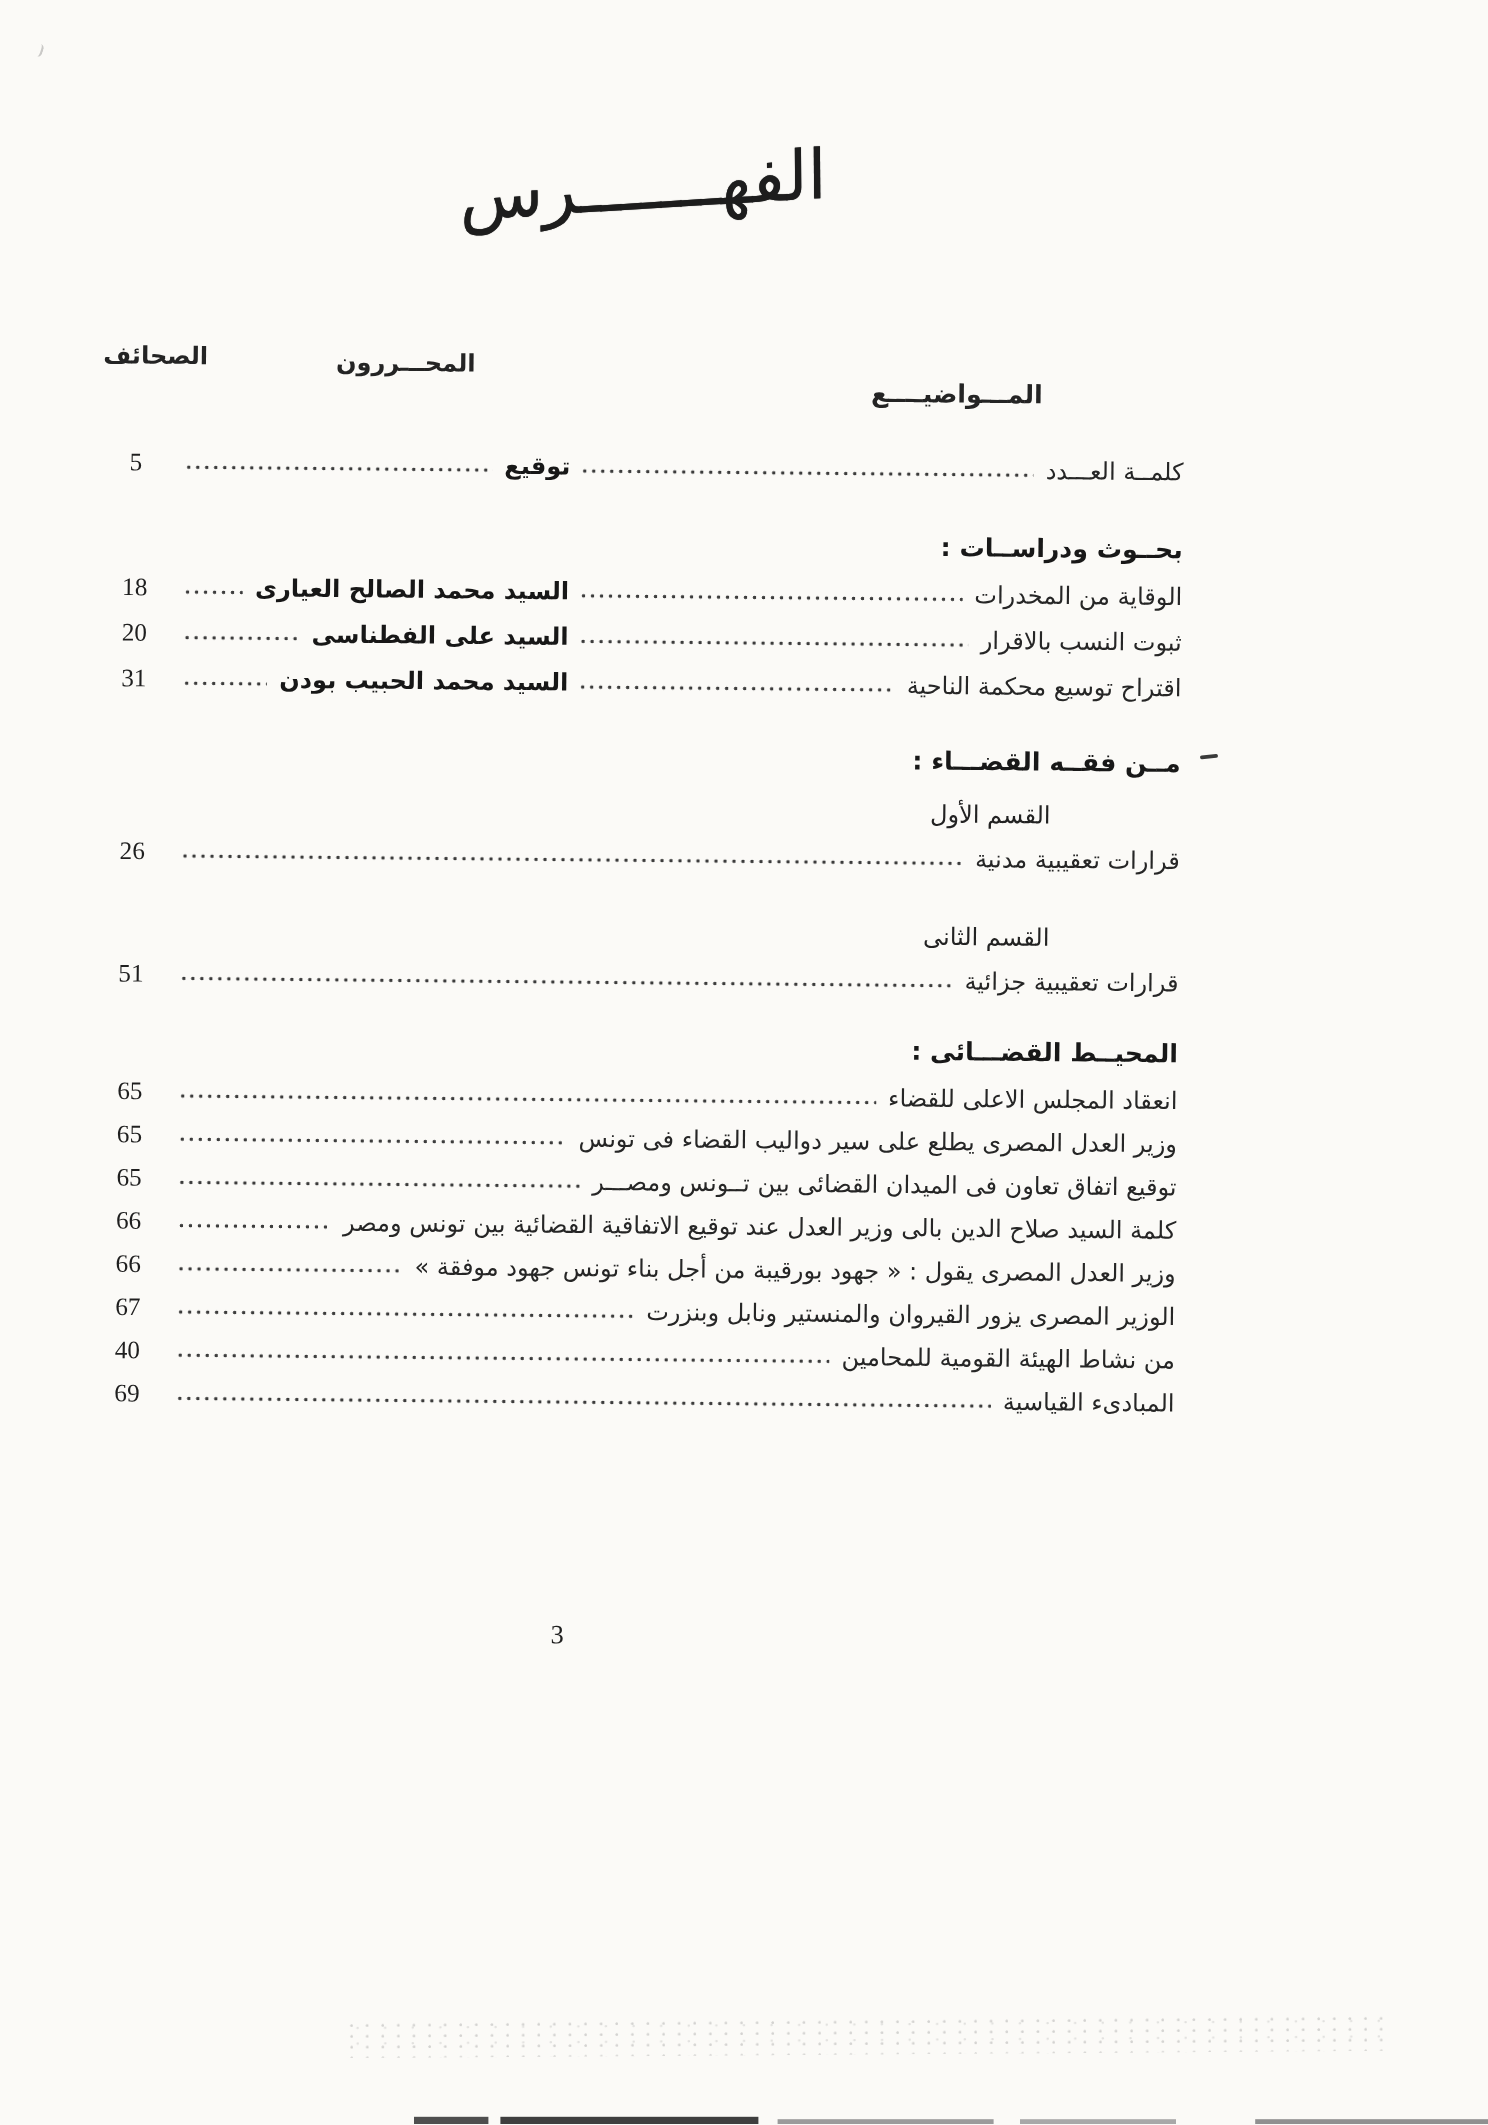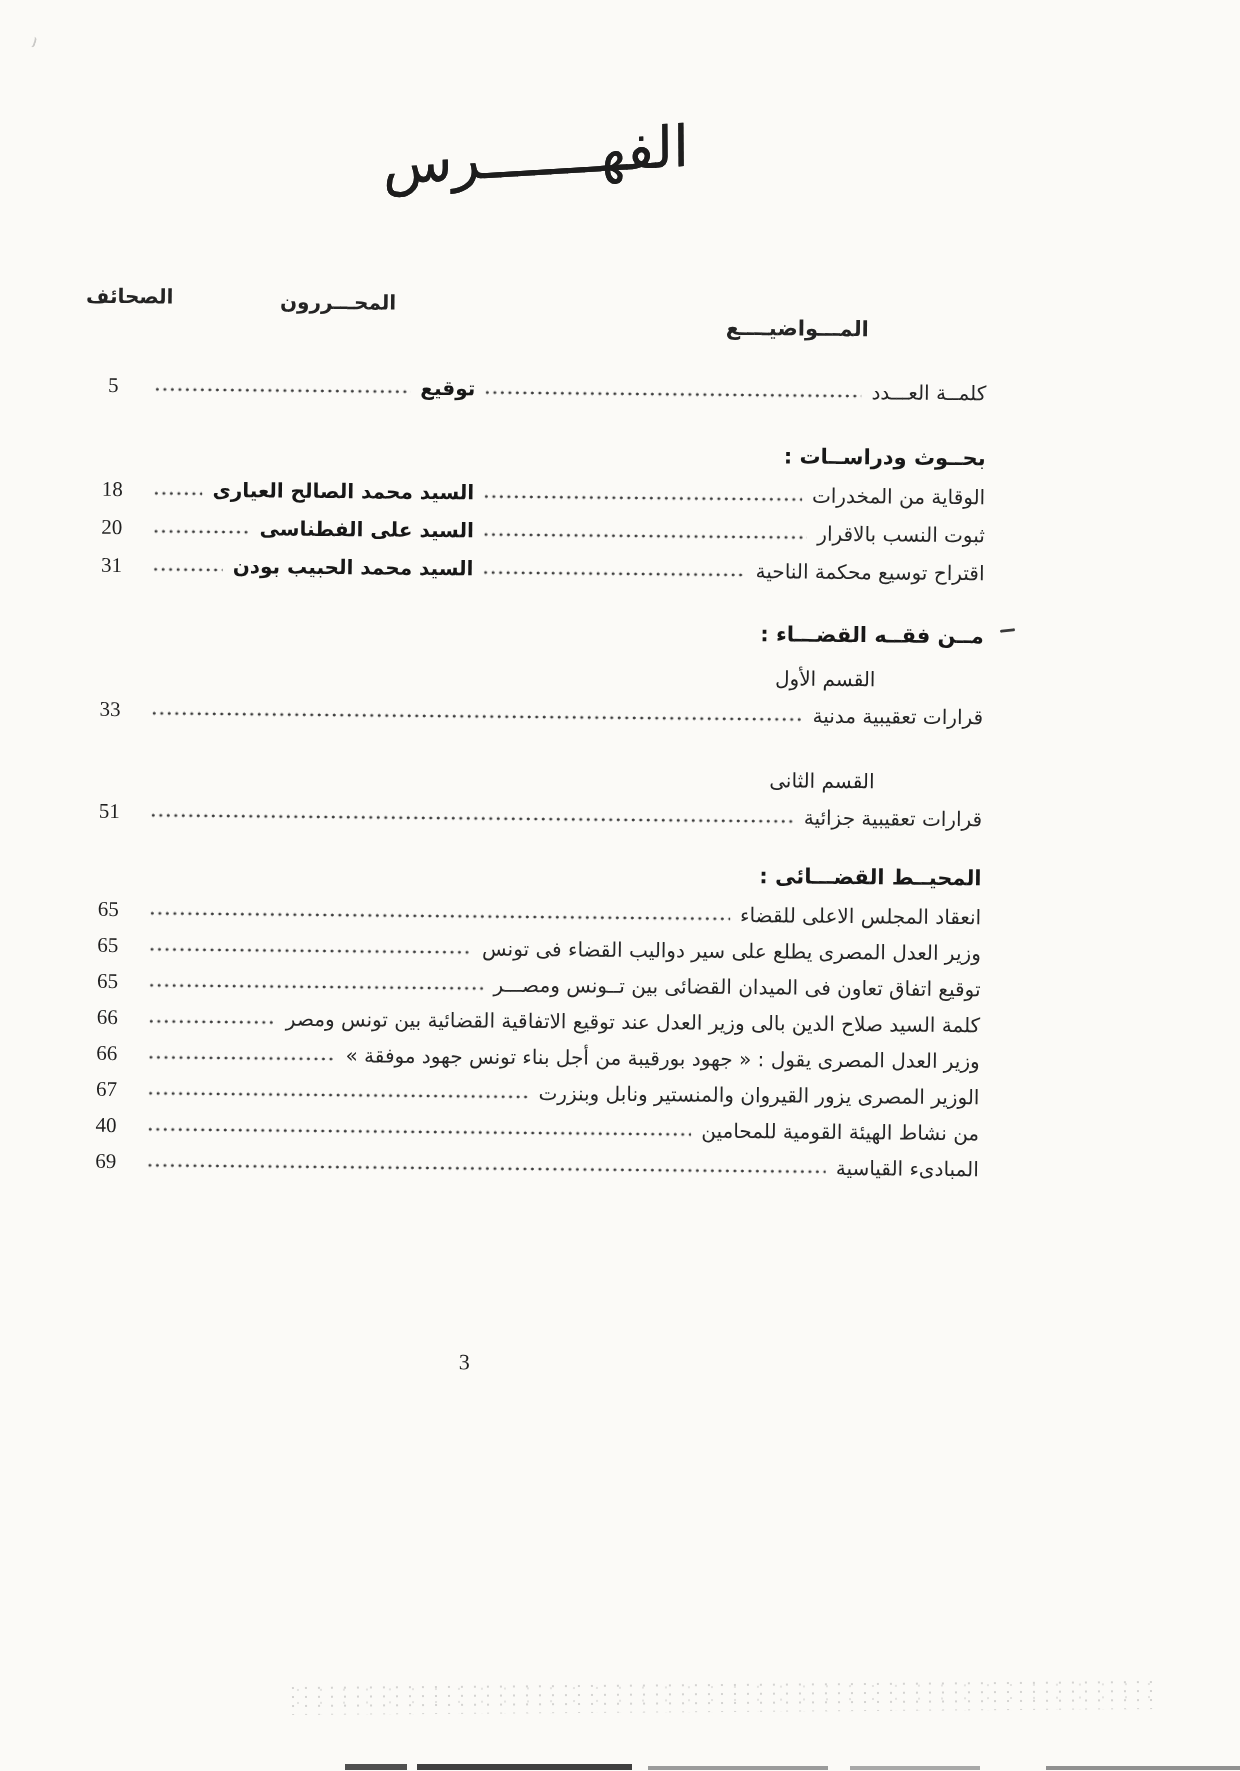--- a/index.html
+++ b/index.html
@@ -117,21 +117,21 @@
       </span>
       <span class="pagenum">31</span>
     </div>
 
     <div class="sec-heading mt34">مــن فقــه القضـــاء :</div>
 
     <div class="sub-heading mt16">القسم الأول</div>
     <div class="row mt8">
       <span class="topic">قرارات تعقيبية مدنية</span>
       <span class="leader"></span>
-      <span class="pagenum">33</span>
+      <span class="pagenum">26</span>
     </div>
 
     <div class="sub-heading mt36">القسم الثانى</div>
     <div class="row mt8">
       <span class="topic">قرارات تعقيبية جزائية</span>
       <span class="leader"></span>
       <span class="pagenum">51</span>
     </div>
 
     <div class="sec-heading mt-sec3">المحيــط القضـــائى :</div>

